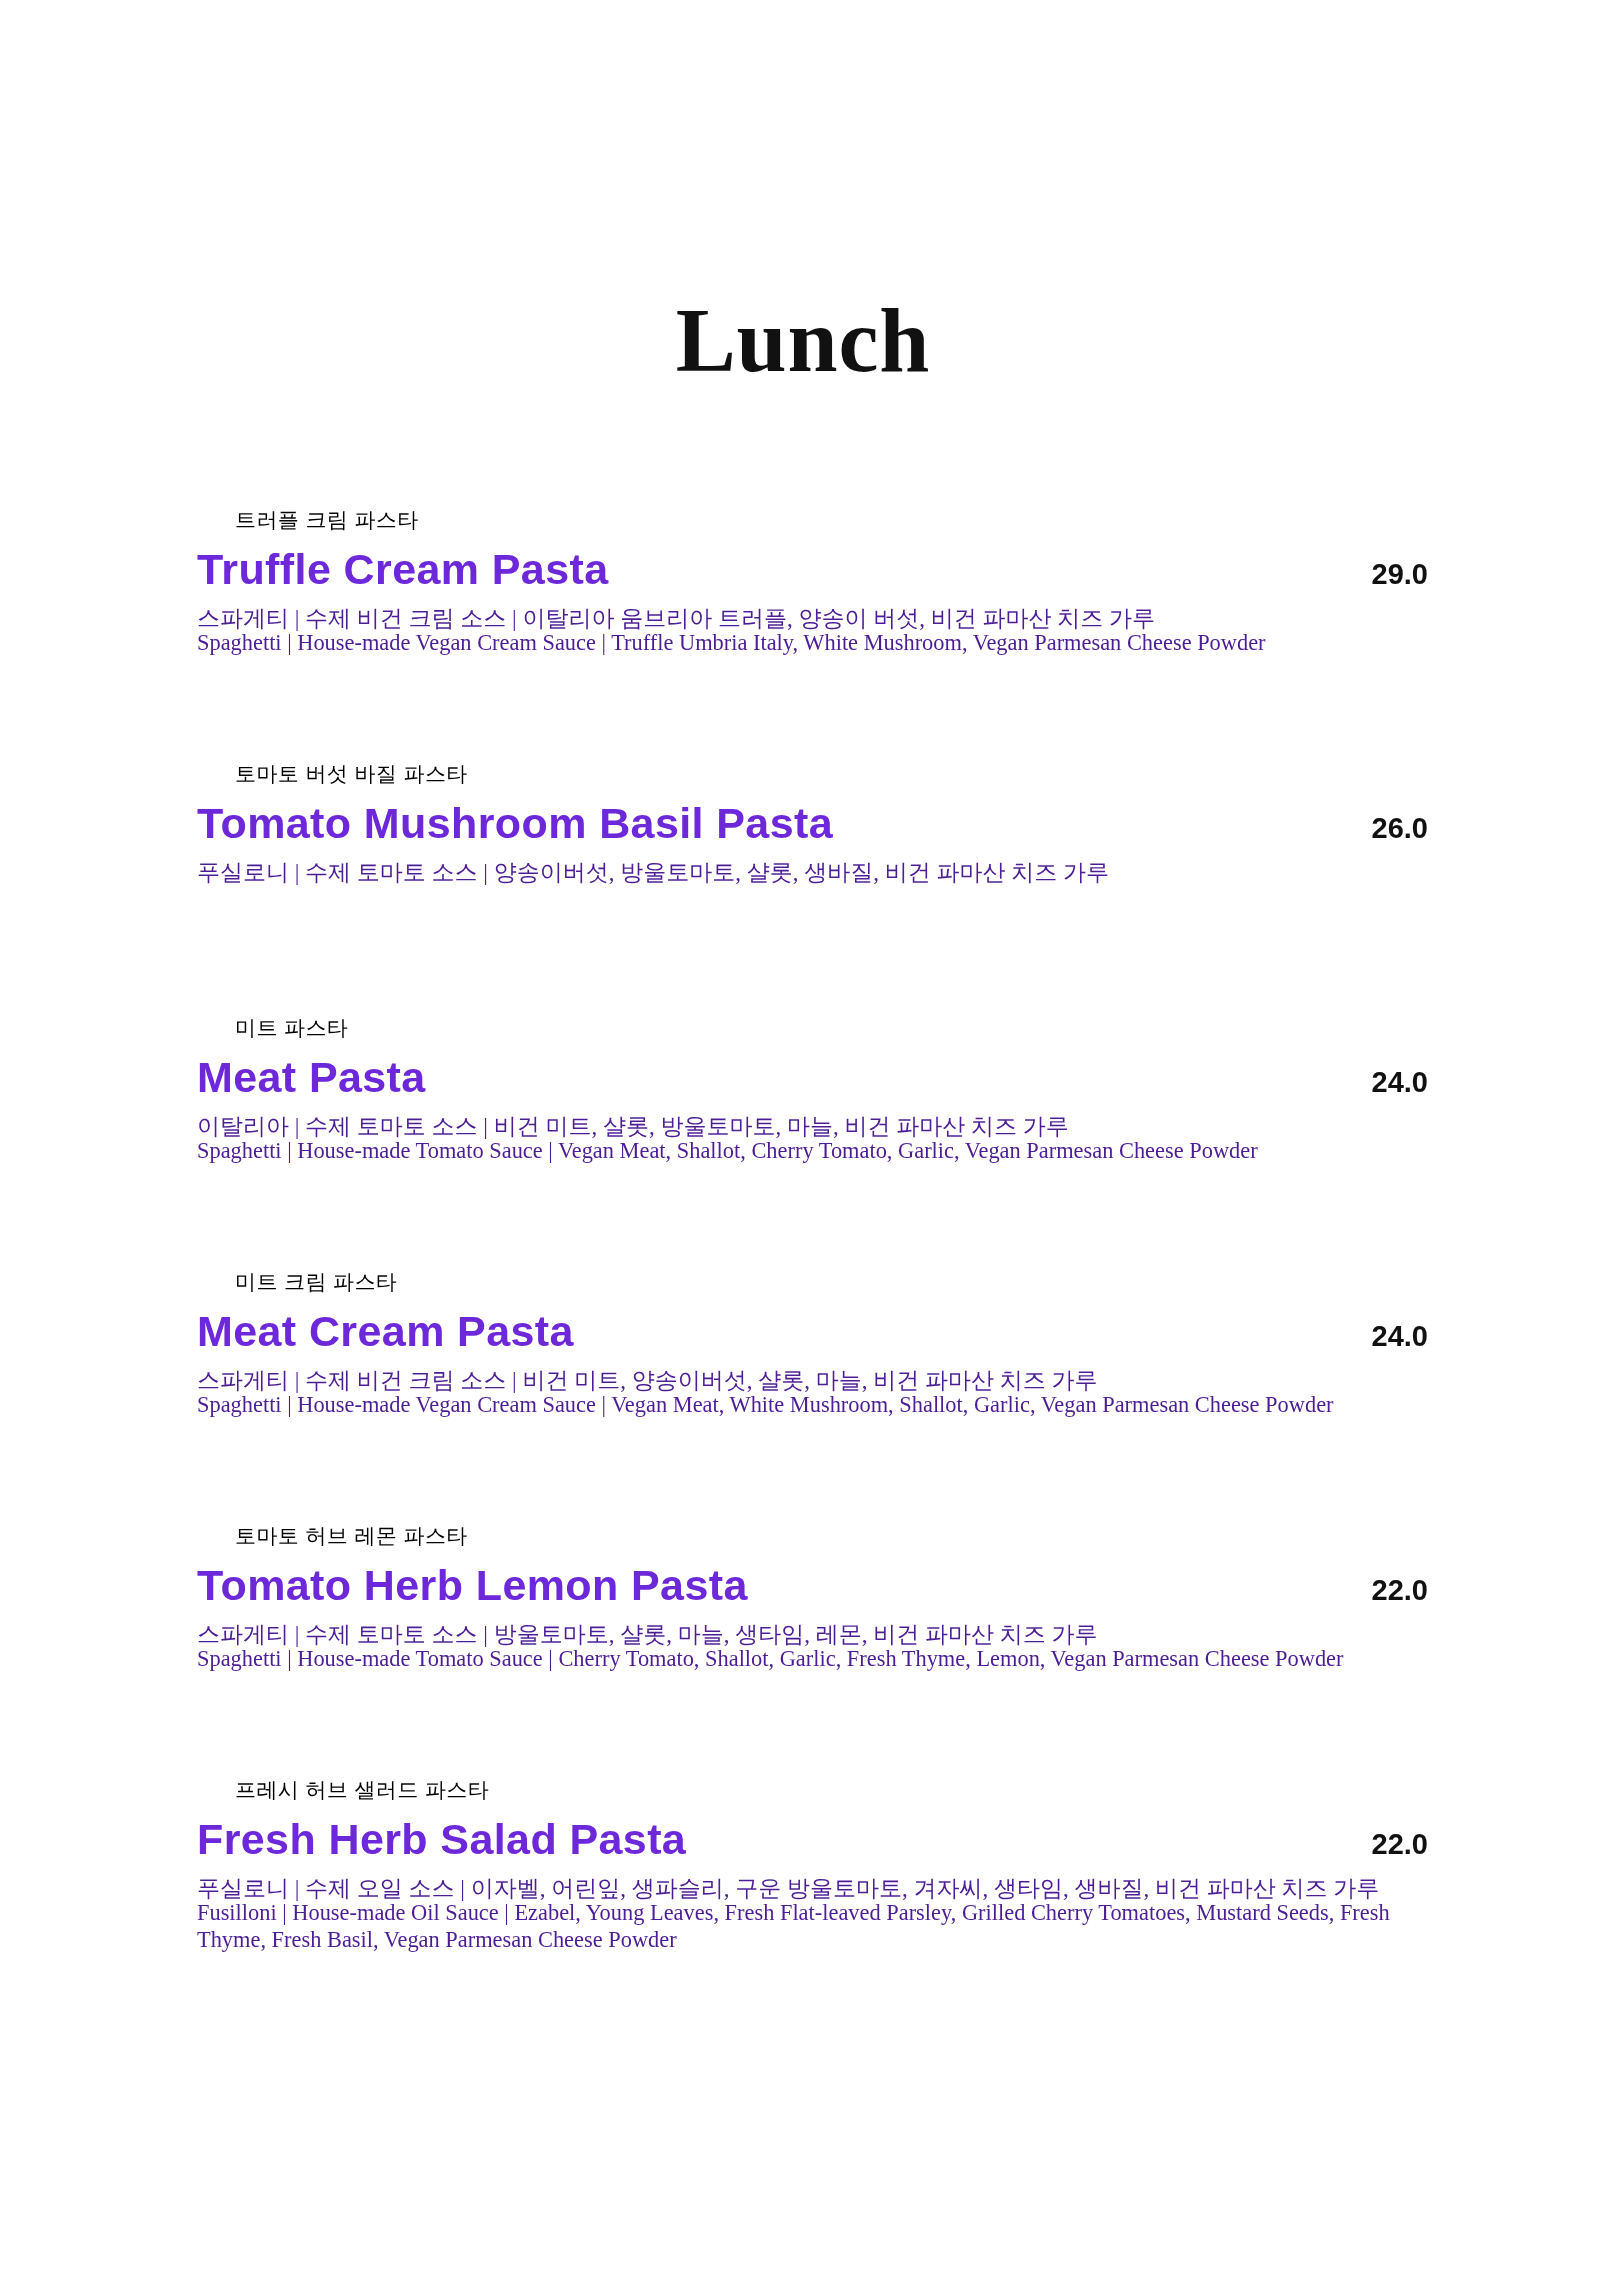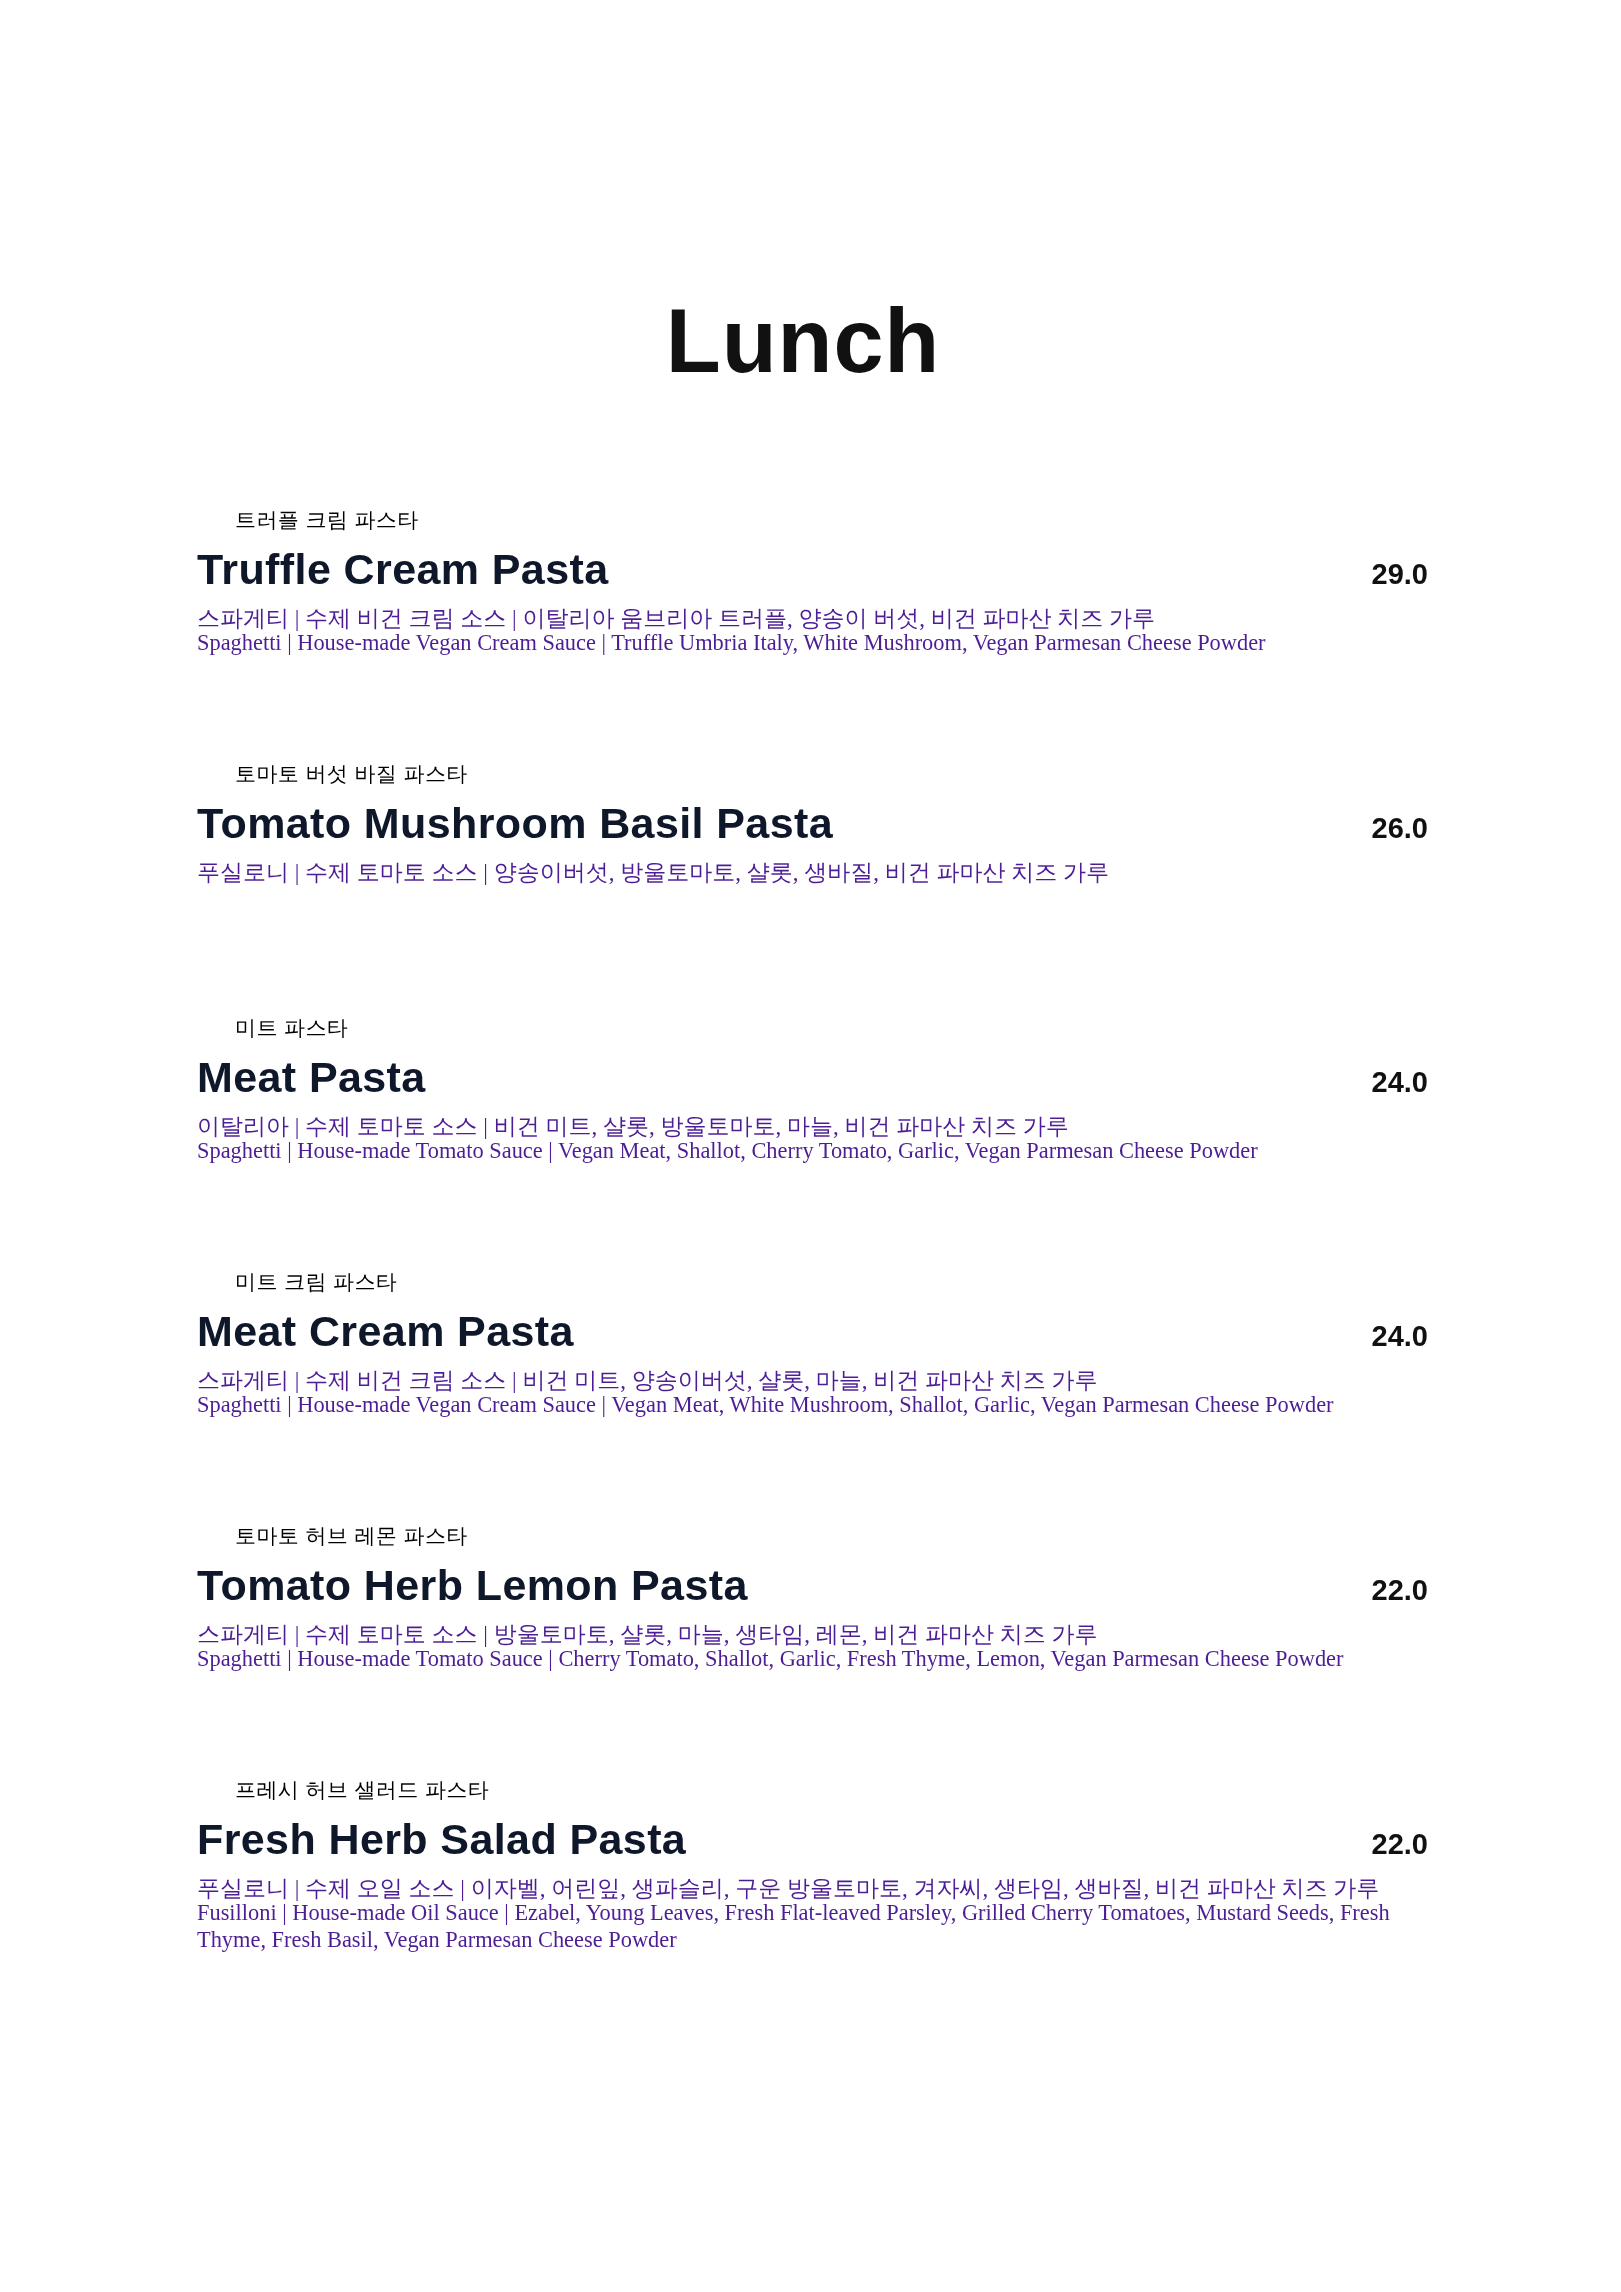--- a/index.html
+++ b/index.html
@@ -12,21 +12,21 @@
     overflow: hidden;
     font-family: "Liberation Sans", "DejaVu Sans", sans-serif;
   }
   .masthead {
     position: absolute;
     top: 0; left: 0; right: 0;
     text-align: center;
   }
   .title {
     margin: 296px 16px 0 0;
-    font-family: Liberation Sans, sans-serif;
+    font-family: Liberation Serif, serif;
     font-weight: 600;
     font-size: 90px;
     line-height: 90px;
     letter-spacing: 0.9px;
     color: #111111;
   }
   .hours {
     margin: 14.3px 0 0 0;
     font-family: "Liberation Serif", "DejaVu Serif", serif;
     font-weight: 400;
@@ -61,21 +61,21 @@
     display: flex;
     justify-content: space-between;
     align-items: baseline;
   }
   .name-en {
     margin: 0;
     font-size: 43px;
     line-height: 50px;
     font-weight: 600;
     letter-spacing: 0.4px;
-    color: #0f172a;
+    color: #6d28d9;
     white-space: nowrap;
   }
   .price {
     font-size: 29px;
     line-height: 50px;
     font-weight: 600;
     color: #111111;
     white-space: nowrap;
   }
   .desc {

